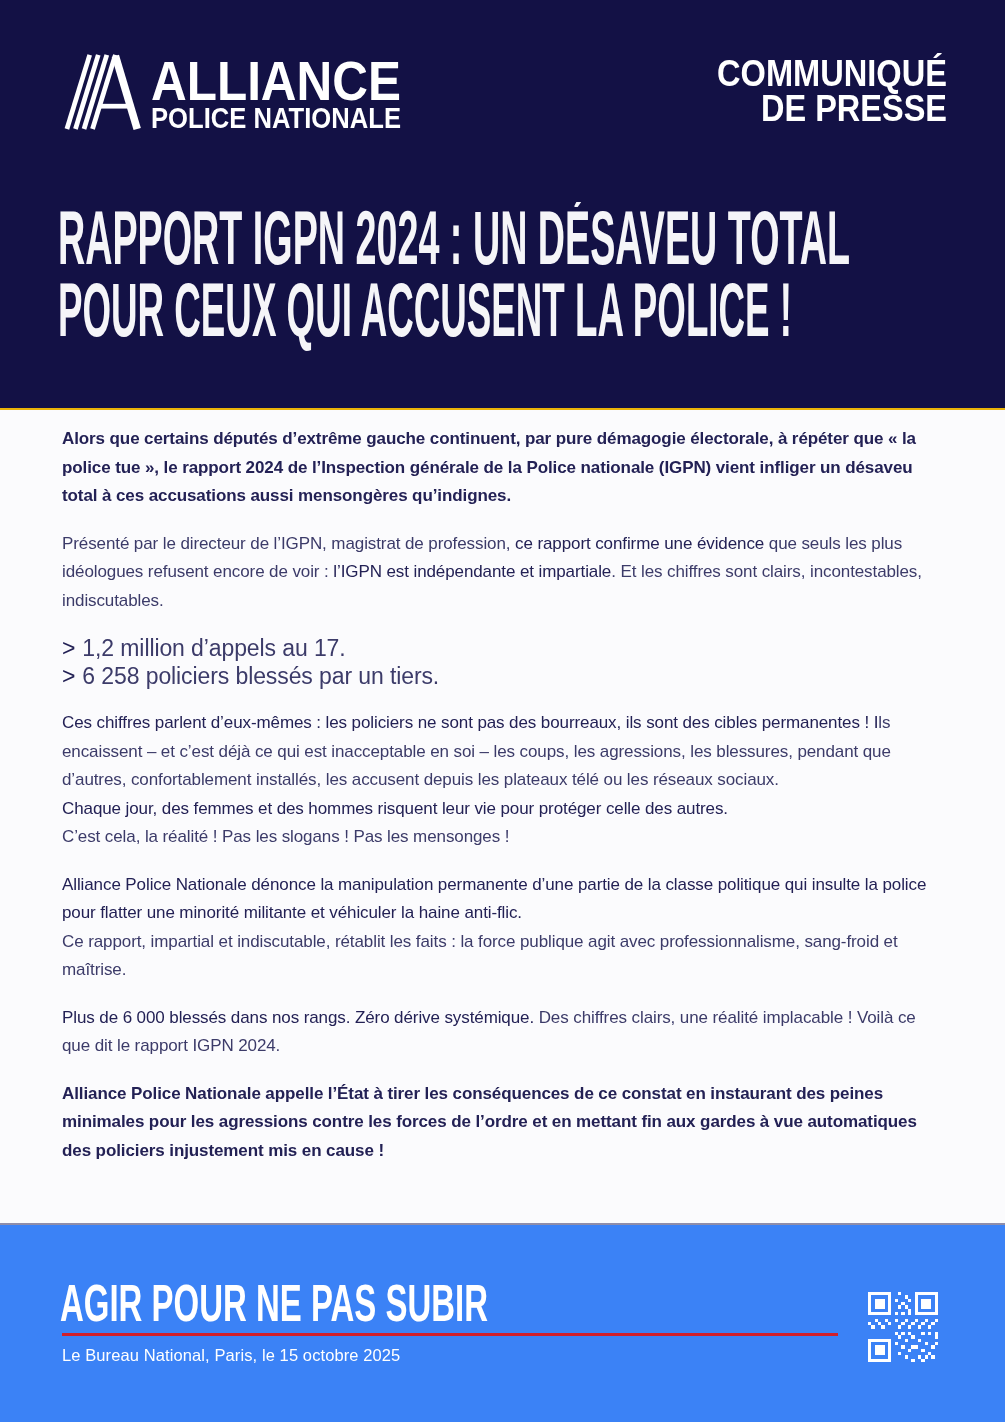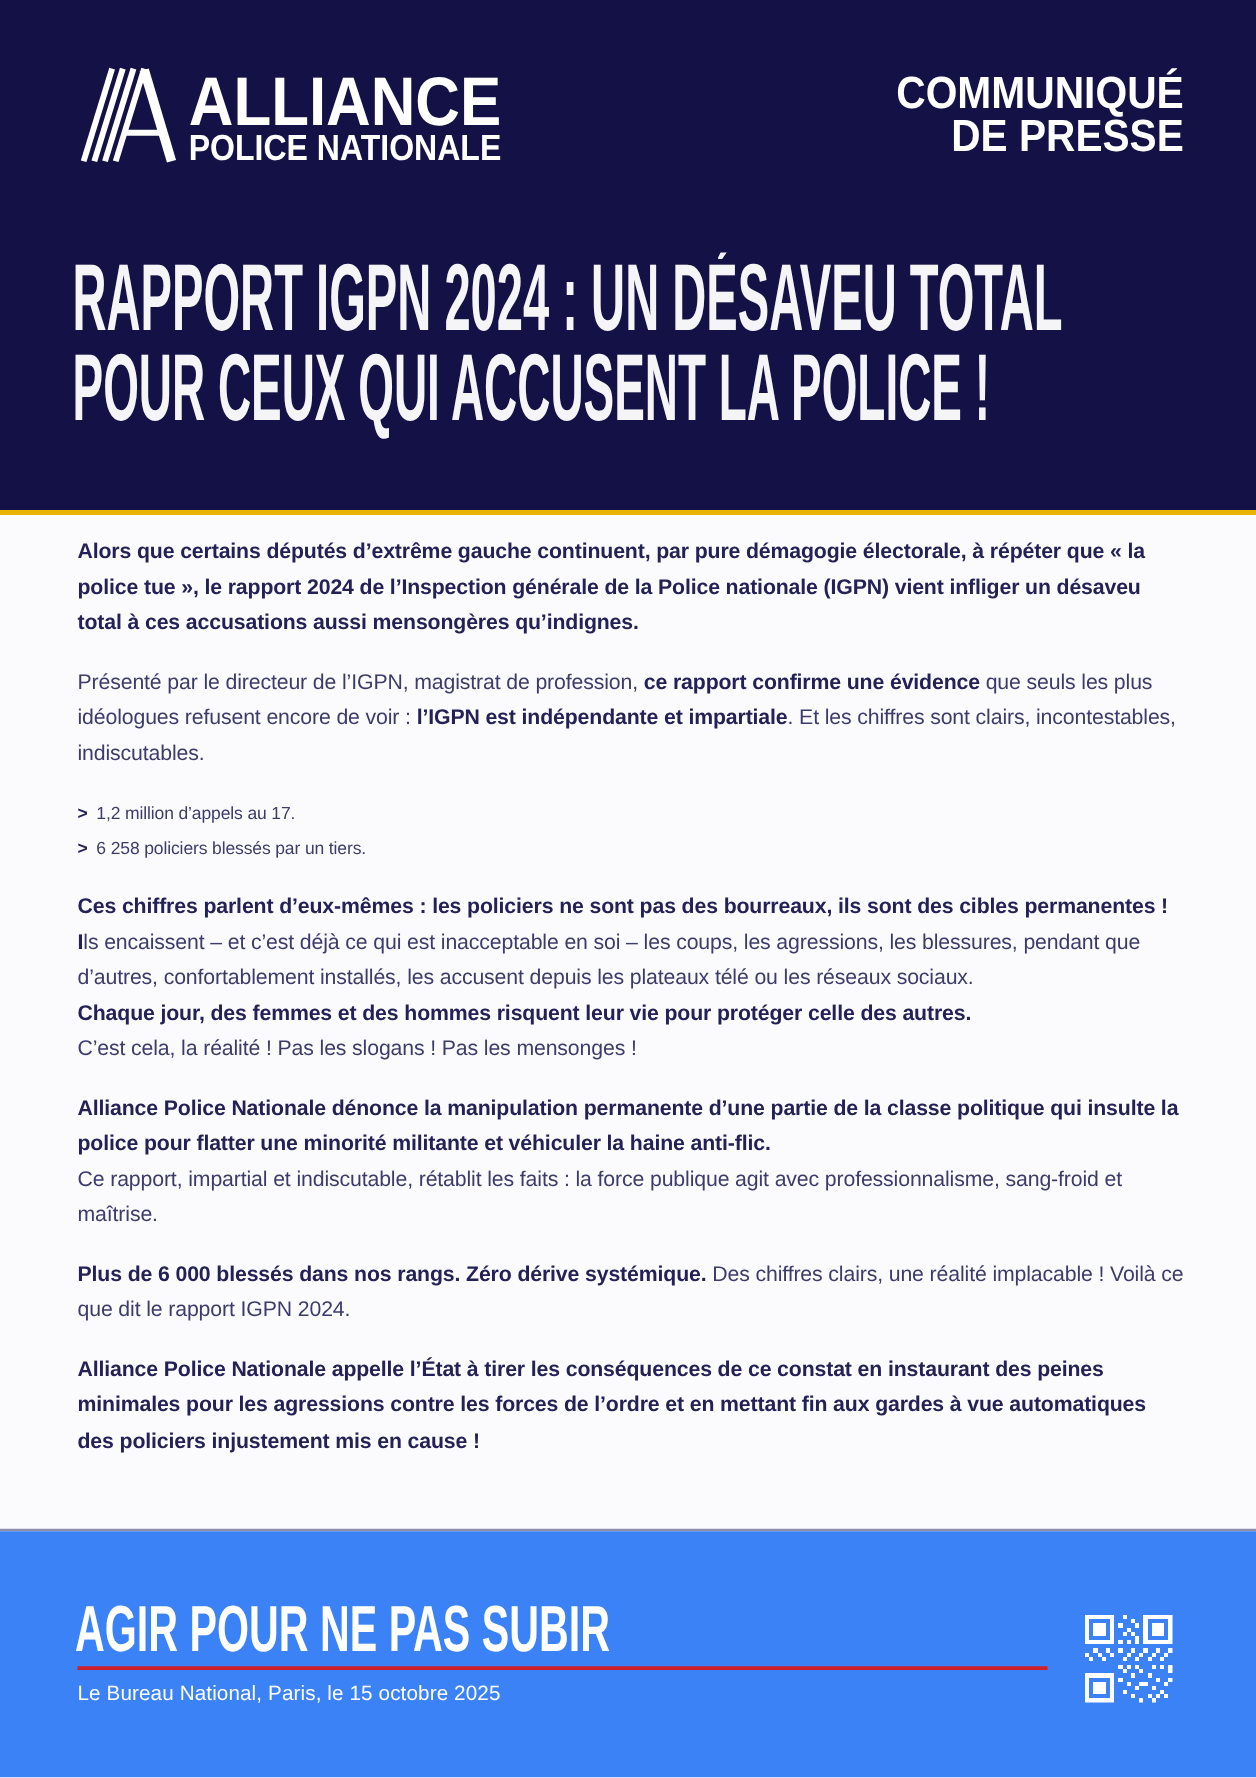--- a/index.html
+++ b/index.html
@@ -14,27 +14,27 @@
   .header{flex:0 0 408px;background:#131145;position:relative;}
   .logo-svg{position:absolute;left:63px;top:50px;}
   .cp-svg{position:absolute;right:58px;top:53px;}
   .title-svg{position:absolute;left:58px;top:202px;}
   svg text{font-family:"Liberation Sans",sans-serif;font-weight:700;}
   
   .content{
     flex:1 1 auto;box-sizing:border-box;
     background:#fbfbfd;color:#3c3b69;
     padding:15px 58px 0 62px;overflow:hidden;
-    border-top:4px solid #eab308;border-bottom:2px solid #8e8daa;
+    border-top:2px solid #eab308;border-bottom:2px solid #8e8daa;
   }
   .content p{margin:0 0 19px;font-size:17px;line-height:28.5px;letter-spacing:-0.1px;}
-  .content b{color:#232155;font-weight:700;}
+  .content b{color:#232155;font-weight:400;}
   .content p.bold{color:#232155;font-weight:700;}
   .plist{margin:0 0 19px;}
-  .li{font-size:14px;line-height:28px;letter-spacing:-0.1px;}
+  .li{font-size:23px;line-height:28px;letter-spacing:-0.1px;}
   .mk{margin-right:7px;color:#232155;font-weight:700;}
   
   .footer{flex:0 0 197px;background:#3b82f6;position:relative;}
   .slogan-svg{position:absolute;left:60px;top:52px;}
   .redline{position:absolute;left:62px;top:108px;width:776px;height:3px;background:#d11f2b;}
   .dateline{position:absolute;left:62px;top:121px;color:#ffffff;font-weight:400;font-size:16.5px;letter-spacing:0.1px;}
   .qr{position:absolute;left:868px;top:67px;}
 </style>
 </head>
 <body>

